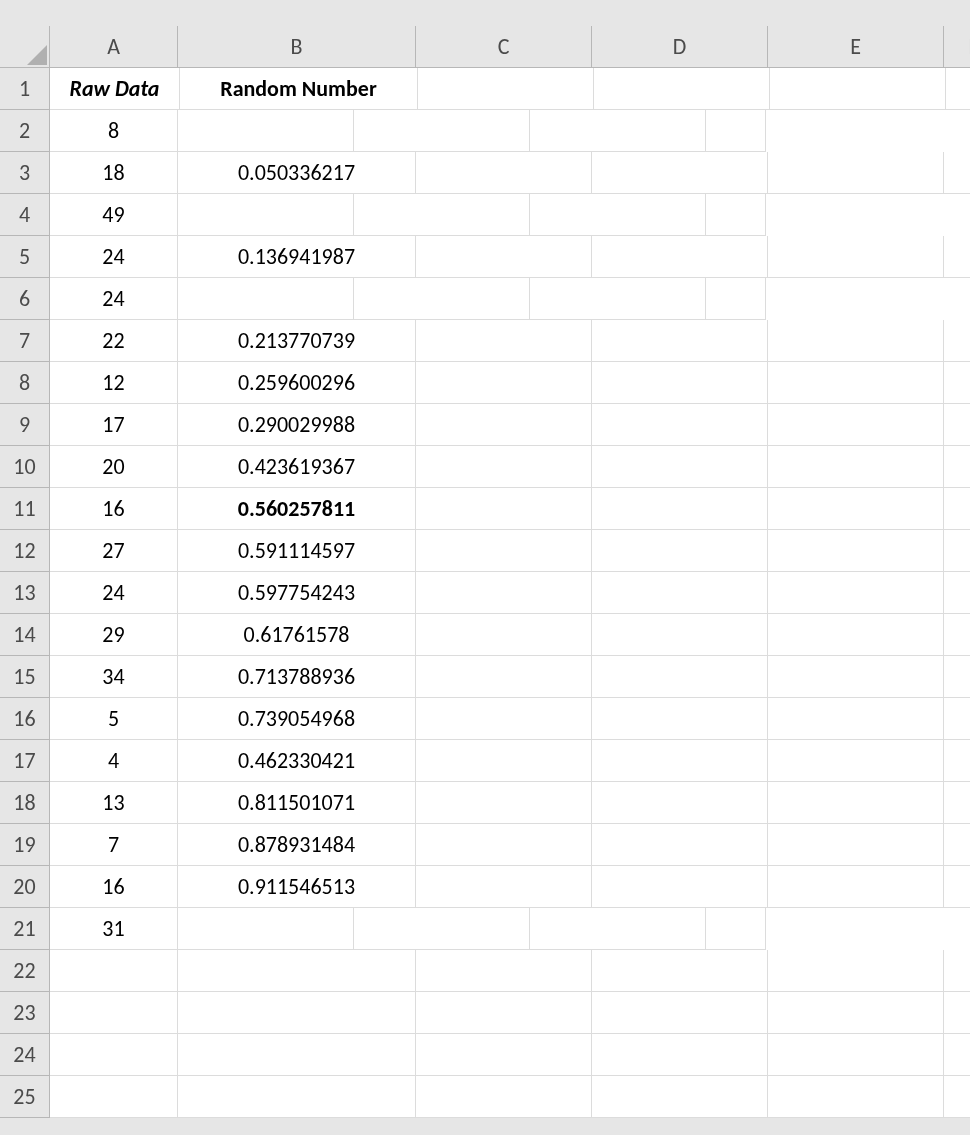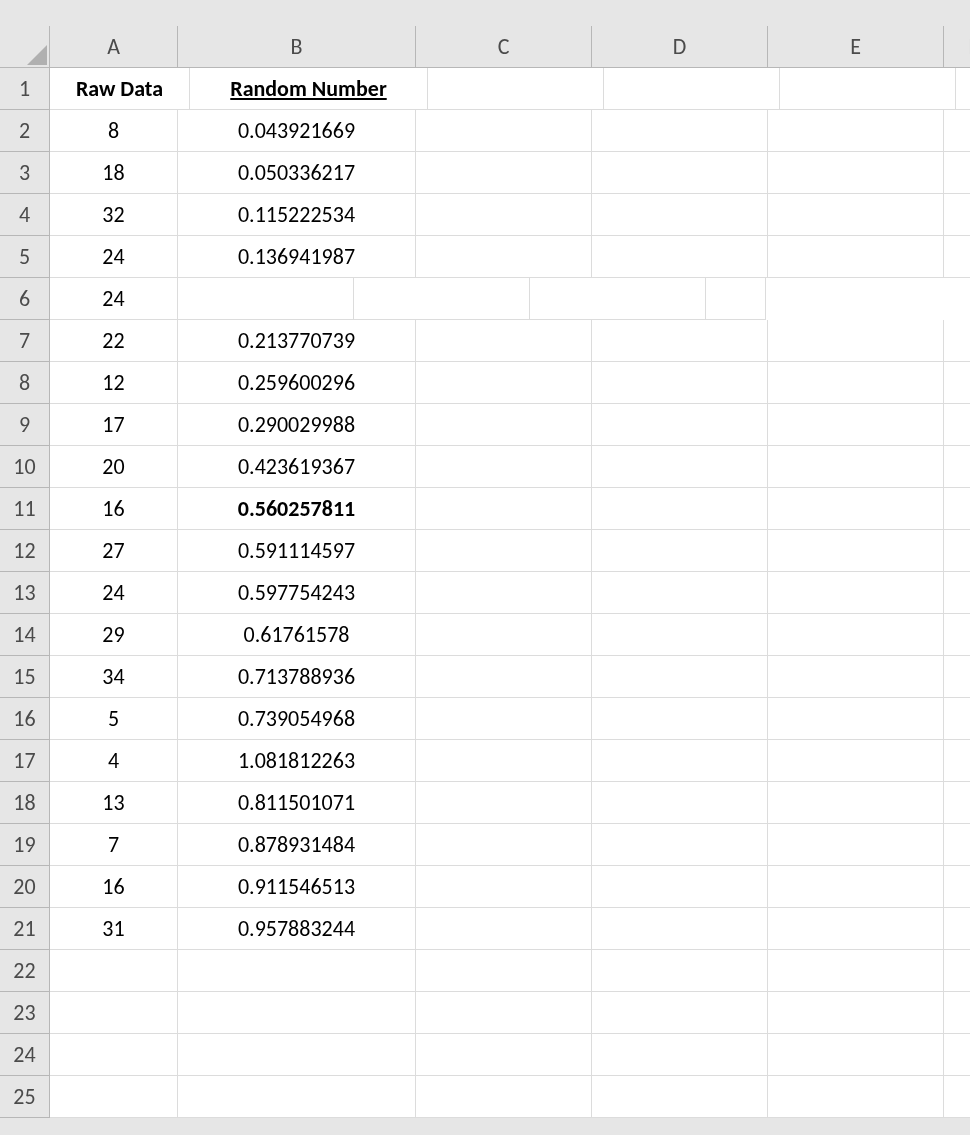--- a/index.html
+++ b/index.html
@@ -126,46 +126,44 @@
       <div class="row-header">19</div>
       <div class="row-header">20</div>
       <div class="row-header">21</div>
       <div class="row-header">22</div>
       <div class="row-header">23</div>
       <div class="row-header">24</div>
       <div class="row-header">25</div>
     </div>
   <div class="grid" id="grid">
       <div class="grid-row">
-        <div class="cell bold center" style="width: 140px;">Raw Data</div>
-        <div class="cell bold center" style="width: 238px; text-decoration: underline;">Random Number</div>
+        <div class="cell bold center" style="width: 130px; font-style: italic;">Raw Data</div>
+        <div class="cell bold center" style="width: 238px;">Random Number</div>
         <div class="cell" style="width: 176px;"></div>
         <div class="cell" style="width: 176px;"></div>
         <div class="cell" style="width: 176px;"></div>
         <div class="cell" style="width: 60px;"></div>
       </div>
       <div class="grid-row">
         <div class="cell center" style="width: 128px;">8</div>
-        <div class="cell center" style="width: 238px;">0.043921669</div>
         <div class="cell" style="width: 176px;"></div>
         <div class="cell" style="width: 176px;"></div>
         <div class="cell" style="width: 176px;"></div>
         <div class="cell" style="width: 60px;"></div>
       </div>
       <div class="grid-row">
         <div class="cell center" style="width: 128px;">18</div>
         <div class="cell center" style="width: 238px;">0.050336217</div>
         <div class="cell" style="width: 176px;"></div>
         <div class="cell" style="width: 176px;"></div>
         <div class="cell" style="width: 176px;"></div>
         <div class="cell" style="width: 60px;"></div>
       </div>
       <div class="grid-row">
-        <div class="cell center" style="width: 128px;">32</div>
-        <div class="cell center" style="width: 238px;">0.115222534</div>
+        <div class="cell center" style="width: 128px;">49</div>
         <div class="cell" style="width: 176px;"></div>
         <div class="cell" style="width: 176px;"></div>
         <div class="cell" style="width: 176px;"></div>
         <div class="cell" style="width: 60px;"></div>
       </div>
       <div class="grid-row">
         <div class="cell center" style="width: 128px;">24</div>
         <div class="cell center" style="width: 238px;">0.136941987</div>
         <div class="cell" style="width: 176px;"></div>
         <div class="cell" style="width: 176px;"></div>
@@ -254,21 +252,21 @@
       <div class="grid-row">
         <div class="cell center" style="width: 128px;">5</div>
         <div class="cell center" style="width: 238px;">0.739054968</div>
         <div class="cell" style="width: 176px;"></div>
         <div class="cell" style="width: 176px;"></div>
         <div class="cell" style="width: 176px;"></div>
         <div class="cell" style="width: 60px;"></div>
       </div>
       <div class="grid-row">
         <div class="cell center" style="width: 128px;">4</div>
-        <div class="cell center" style="width: 238px;">1.081812263</div>
+        <div class="cell center" style="width: 238px;">0.462330421</div>
         <div class="cell" style="width: 176px;"></div>
         <div class="cell" style="width: 176px;"></div>
         <div class="cell" style="width: 176px;"></div>
         <div class="cell" style="width: 60px;"></div>
       </div>
       <div class="grid-row">
         <div class="cell center" style="width: 128px;">13</div>
         <div class="cell center" style="width: 238px;">0.811501071</div>
         <div class="cell" style="width: 176px;"></div>
         <div class="cell" style="width: 176px;"></div>
@@ -286,21 +284,20 @@
       <div class="grid-row">
         <div class="cell center" style="width: 128px;">16</div>
         <div class="cell center" style="width: 238px;">0.911546513</div>
         <div class="cell" style="width: 176px;"></div>
         <div class="cell" style="width: 176px;"></div>
         <div class="cell" style="width: 176px;"></div>
         <div class="cell" style="width: 60px;"></div>
       </div>
       <div class="grid-row">
         <div class="cell center" style="width: 128px;">31</div>
-        <div class="cell center" style="width: 238px;">0.957883244</div>
         <div class="cell" style="width: 176px;"></div>
         <div class="cell" style="width: 176px;"></div>
         <div class="cell" style="width: 176px;"></div>
         <div class="cell" style="width: 60px;"></div>
       </div>
       <div class="grid-row">
         <div class="cell" style="width: 128px;"></div>
         <div class="cell" style="width: 238px;"></div>
         <div class="cell" style="width: 176px;"></div>
         <div class="cell" style="width: 176px;"></div>

